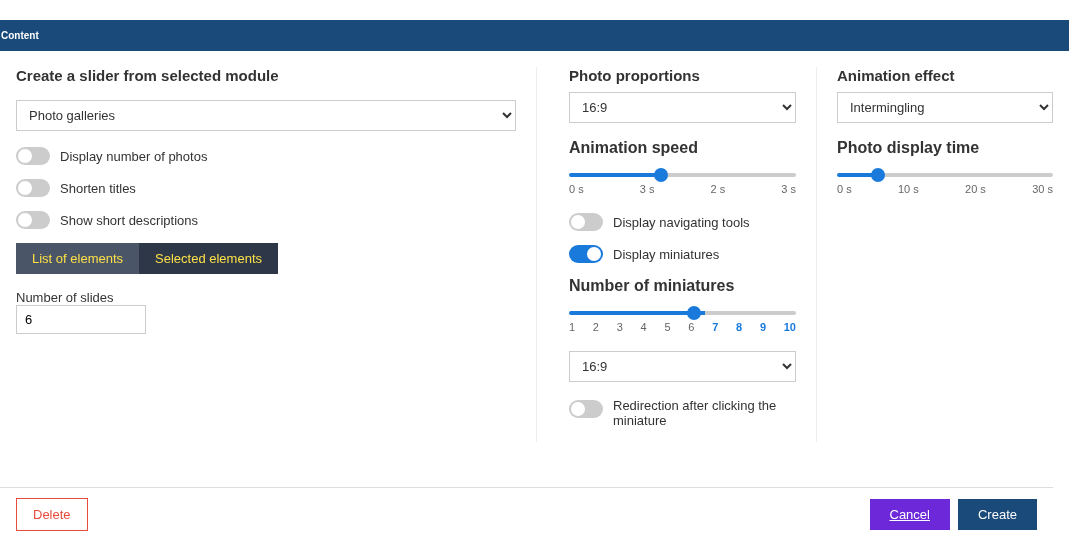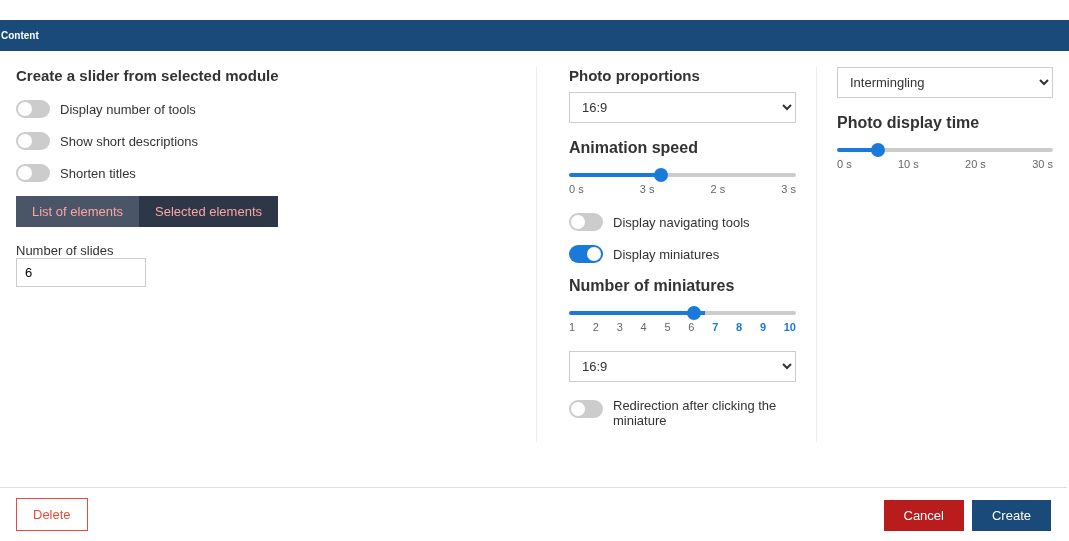--- a/index.html
+++ b/index.html
@@ -115,21 +115,21 @@
 
     .tab-group {
       display: flex;
       margin-top: 8px;
       margin-bottom: 16px;
     }
 
     .tab-btn {
       padding: 8px 16px;
       background: #4a5568;
-      color: #fca5a5;
+      color: #fde047;
       border: none;
       cursor: pointer;
       font-size: 13px;
     }
 
     .tab-btn.active {
       background: #2d3748;
     }
 
     .tab-btn:first-child {
@@ -192,50 +192,51 @@
       font-size: 11px;
       color: #666;
       margin-top: 3px;
       align-items: flex-end;
     }
 
     .footer {
       position: fixed;
       bottom: 0;
       left: 0;
-      right: 2px;
+      right: 16px;
       background: #fff;
       border-top: 1px solid #ddd;
       padding: 10px 16px;
       display: flex;
       justify-content: space-between;
-      align-items: flex-end;
+      align-items: center;
     }
 
     .delete-btn {
       background: #fff;
       border: 1px solid #e74c3c;
       color: #e74c3c;
       padding: 8px 16px;
       cursor: pointer;
       font-size: 13px;
     }
 
     .footer-right {
       display: flex;
       gap: 8px;
     }
 
     .cancel-btn {
-      background: #b91c1c;
+      background: #6d28d9;
       color: #fff;
       border: none;
       padding: 0 20px;
       cursor: pointer;
       font-size: 13px;
+      text-decoration: underline;
     }
 
     .apply-btn {
       background: #1a4a7a;
       color: #fff;
       border: none;
       padding: 8px 20px;
       cursor: pointer;
       font-size: 13px;
     }
@@ -257,43 +258,48 @@
 <body>
 
 <div class="header">
   <span>Content</span>
 </div>
 
 <div class="main-content">
 
   <div class="left-panel">
     <div class="section-label dropdown-row">Create a slider from selected module</div>
+    <div class="dropdown-row">
+      <select>
+        <option>Photo galleries</option>
+      </select>
+    </div>
 
     <div class="toggle-row">
       <label class="toggle">
         <input type="checkbox" style="">
         <span class="slider-toggle"></span>
       </label>
-      <span class="toggle-label">Display number of tools</span>
+      <span class="toggle-label">Display number of photos</span>
     </div>
 
     <div class="toggle-row">
       <label class="toggle">
         <input type="checkbox" style="">
         <span class="slider-toggle"></span>
       </label>
-      <span class="toggle-label">Show short descriptions</span>
+      <span class="toggle-label">Shorten titles</span>
     </div>
 
     <div class="toggle-row">
       <label class="toggle">
         <input type="checkbox" style="">
         <span class="slider-toggle"></span>
       </label>
-      <span class="toggle-label">Shorten titles</span>
+      <span class="toggle-label">Show short descriptions</span>
     </div>
 
     <div class="tab-group">
       <button class="tab-btn">List of elements</button>
       <button class="tab-btn active">Selected elements</button>
     </div>
 
     <div class="number-of-slides-label">Number of slides</div>
     <input class="number-input" type="text" value="6" style="">
   </div>
@@ -363,20 +369,21 @@
     <div class="toggle-row">
       <label class="toggle" style="align-self: flex-start; margin-top: 2px;">
         <input type="checkbox" style="">
         <span class="slider-toggle"></span>
       </label>
       <span class="toggle-label">Redirection after clicking the miniature</span>
     </div>
   </div>
 
   <div class="right-panel">
+    <div class="section-label">Animation effect</div>
     <div class="dropdown-row">
       <select>
         <option>Intermingling</option>
         <option>Fade</option>
         <option>Slide</option>
       </select>
     </div>
 
     <div class="range-section">
       <div class="range-label">Photo display time</div>

